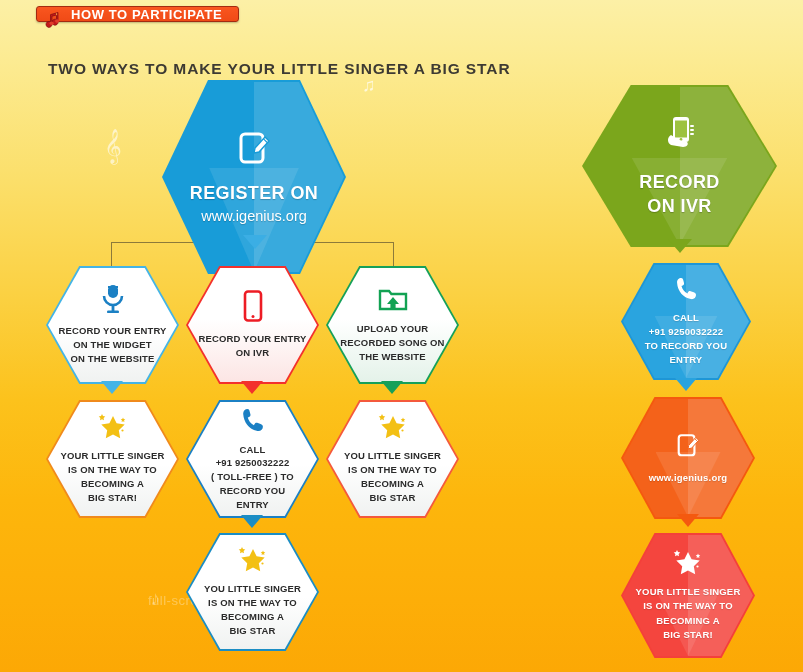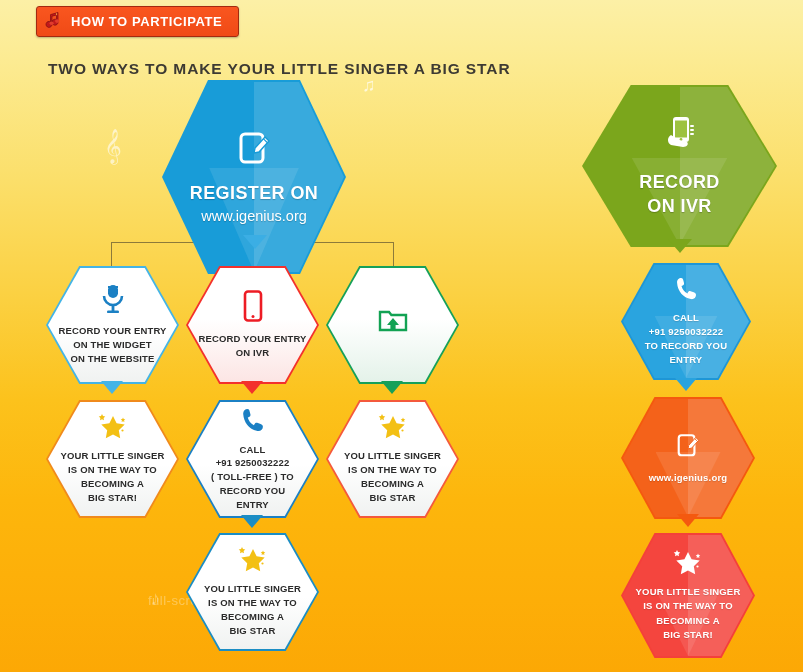--- a/index.html
+++ b/index.html
@@ -35,21 +35,21 @@
     pointer-events: none;
   }
   .deco.clef   { left: 104px; top: 131px; font-size: 30px; color: rgba(255,255,255,0.6); }
   .deco.note1  { left: 362px; top: 76px;  font-size: 18px; color: rgba(255,255,255,0.7); }
   .deco.note2  { left: 150px; top: 588px; font-size: 20px; color: rgba(255,255,255,0.30); }
 
   
   .badge {
     position: absolute;
     left: 36px; top: 6px;
-    height: 31px;
+    height: 16px;
     padding: 0 16px 0 34px;
     background: linear-gradient(to bottom, #F9561F 0%, #F04A16 100%);
     border: 1px solid #A32A10;
     border-radius: 3px;
     display: flex;
     align-items: center;
     box-shadow: 0 1px 2px rgba(0,0,0,0.25);
   }
   .badge-label {
     color: #FFFFFF;
@@ -323,20 +323,23 @@
 
 <div class="hexwrap sm-wrap r2c3">
   <div class="hex outline" style="background:#16A05A"></div>
   <div class="hex inner" style="background:linear-gradient(to bottom,#FFFFFF 0%,#FFFFFF 45%,#E4F2E9 100%)">
     <span class="sm-icon">
       <svg width="30" height="26" viewBox="0 0 30 26">
         <path d="M2 5 h9 l2.4 3 H28 v15 H2 Z" fill="none" stroke="#12A253" stroke-width="2.4"></path>
         <path d="M15 11 l6 7 h-3.4 v6 h-5.2 v-6 H9 Z" fill="#12A253"></path>
       </svg>
     </span>
+    <div class="hex-label sm-text">UPLOAD YOUR
+RECORDED SONG ON
+THE WEBSITE</div>
   </div>
 </div>
 <div class="arrow ar-c3"></div>
 
 <div class="hexwrap sm-wrap r3c1">
   <div class="hex outline" style="background:#F08A1C"></div>
   <div class="hex inner white-fill">
     <span class="sm-icon">
       <svg width="38" height="26" viewBox="0 0 38 26">
         <path d="M19 3 l3.6 7.3 8.1 1.2 -5.9 5.7 1.4 8.1 -7.2 -3.8 -7.2 3.8 1.4 -8.1 -5.9 -5.7 8.1 -1.2 Z" fill="#F3C014"></path>

